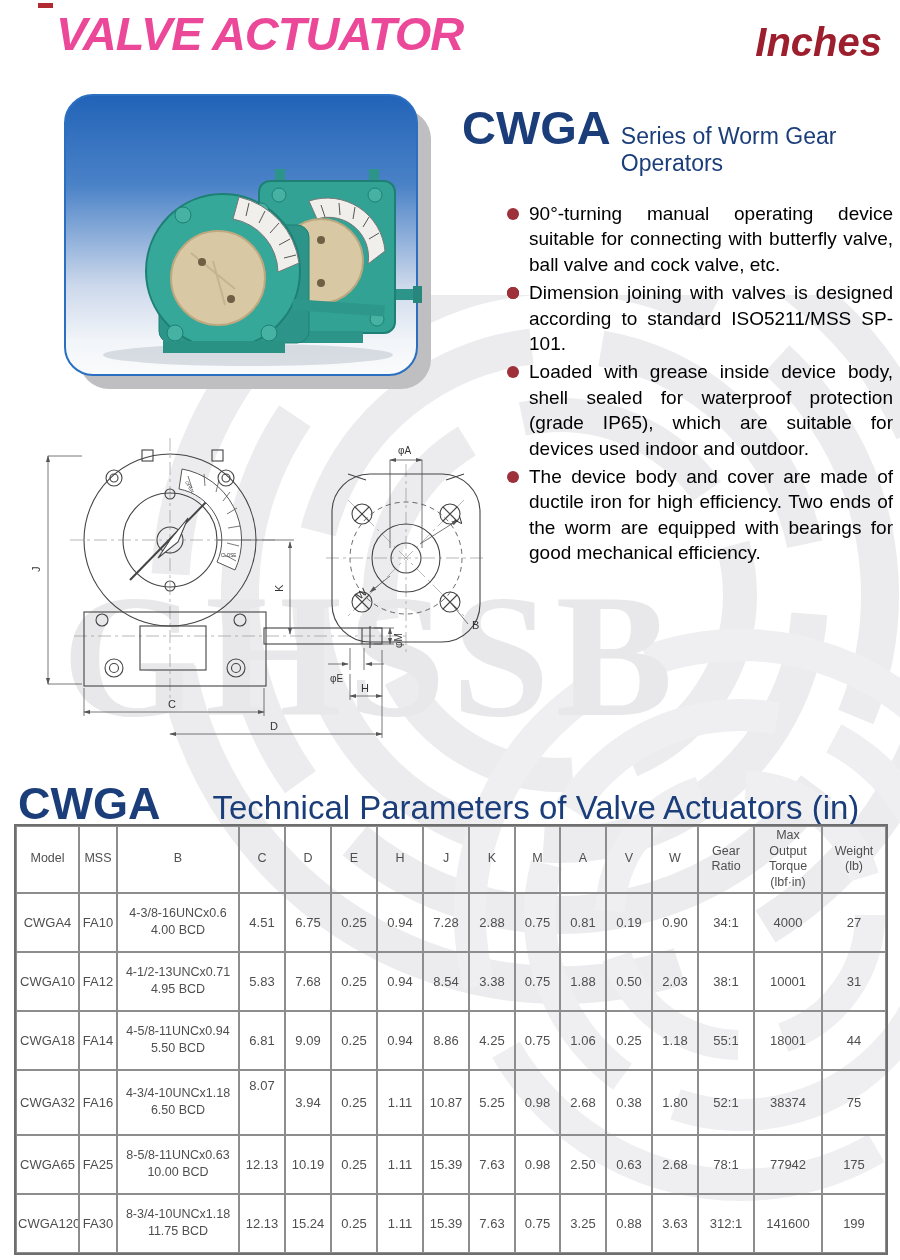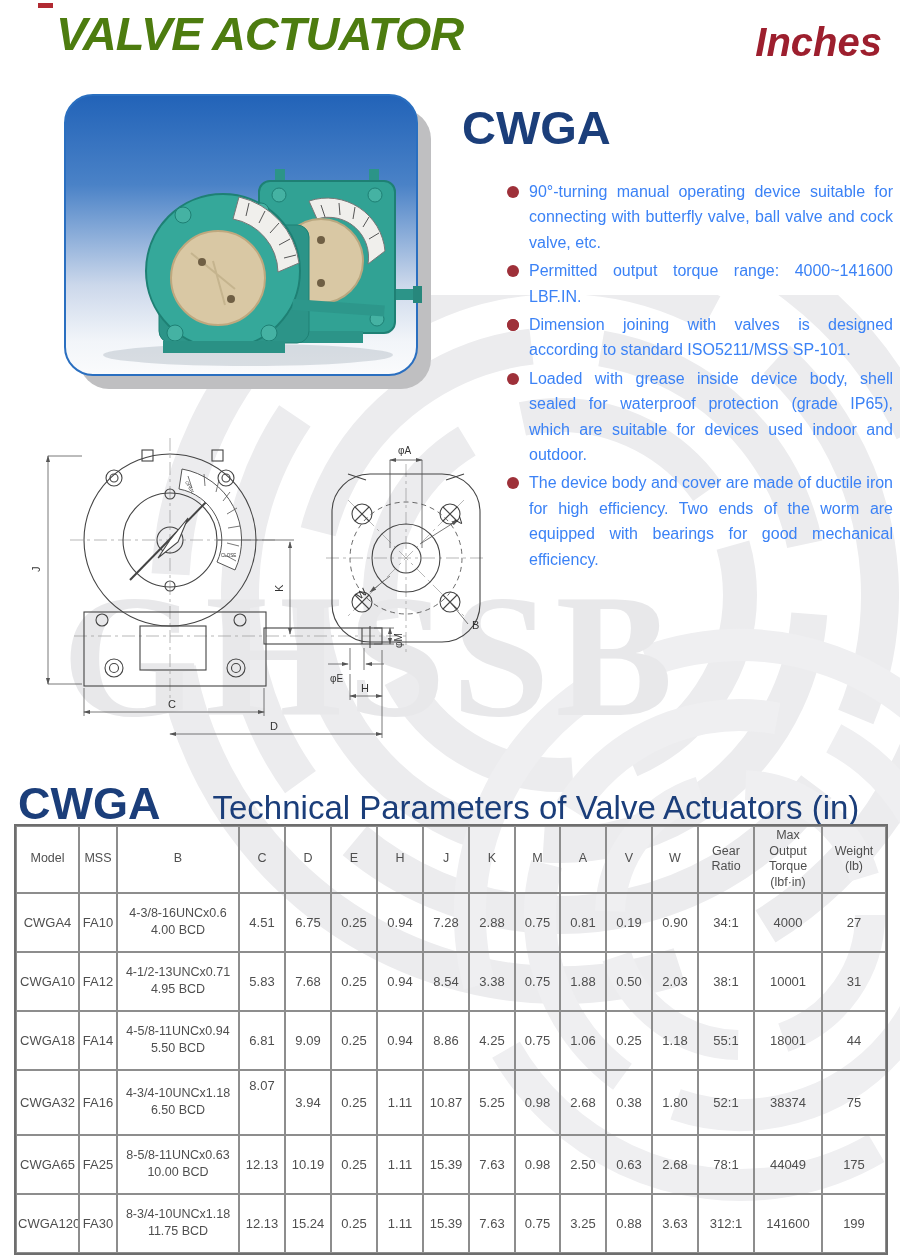--- a/index.html
+++ b/index.html
@@ -6,37 +6,37 @@
   body{
     width:900px;height:1260px;position:relative;background:#ffffff;
     font-family:"Liberation Sans",sans-serif;overflow:hidden;
   }
   
   .watermark{position:absolute;left:0;top:295px;z-index:0;}
   
   .corner-mark{position:absolute;left:38px;top:3px;width:15px;height:5px;background:#b12a32;z-index:2;}
   .page-title{
     position:absolute;left:56px;top:6px;z-index:2;
-    font-size:47px;font-style:italic;font-weight:bold;color:#4d7c0f;letter-spacing:-1px;text-align:center;
+    font-size:47px;font-style:italic;font-weight:bold;color:#ec4899;letter-spacing:-1px;text-align:center;
   }
   .units-label{
     position:absolute;right:18px;top:20px;z-index:2;
     font-size:40px;font-style:italic;font-weight:bold;color:#9d1f2e;
   }
   
   .photo{position:absolute;left:63px;top:93px;z-index:1;}
   
   .right-col{position:absolute;left:462px;top:100px;width:432px;z-index:2;}
   .series-line{display:flex;align-items:baseline;gap:10px;}
   .series-name{font-size:47px;font-weight:bold;color:#1b3e7a;letter-spacing:0px;}
   .series-subtitle{font-size:23px;color:#1b3e7a;font-weight:500;}
   .features{list-style:none;margin:24px 0 0 0;padding:0;width:431px;}
   .features li{
     position:relative;box-sizing:border-box;padding-left:67px;margin-bottom:3px;
-    font-size:16px;line-height:25.4px;color:#3b82f6;text-align:justify;
+    font-size:19px;line-height:25.4px;color:#000000;text-align:justify;
   }
   .features .dot{
     position:absolute;left:45px;top:7px;width:12px;height:12px;border-radius:50%;
     background:#9e3039;
   }
   
   .drawing{position:absolute;left:18px;top:430px;z-index:1;}
   .drawing text{font-family:"Liberation Sans",sans-serif;fill:#333;}
   
   .bottom-head{position:absolute;left:18px;top:778px;z-index:2;display:flex;align-items:baseline;gap:20px;}
@@ -137,24 +137,25 @@
     <circle cx="139" cy="169" r="4" fill="#6f5f44"></circle>
     <circle cx="168" cy="206" r="4" fill="#6f5f44"></circle>
     <rect x="100" y="248" width="122" height="12" fill="#2a9185"></rect>
     <rect x="230" y="206" width="92" height="11" fill="#2d978b" transform="rotate(4 230 206)"></rect>
   </g>
 </svg>
 
 <div class="right-col">
   <div class="series-line">
     <span class="series-name">CWGA</span>
+    <span class="series-subtitle">Series of Worm Gear Operators</span>
   </div>
   <ul class="features">
       <li><span class="dot"></span><span>90°-turning manual operating device suitable for connecting with butterfly valve, ball valve and cock valve, etc.</span></li>
-      <li><span class="dot"></span><span>Permitted output torque range: 4000~141600 LBF.IN.</span></li>
+      <li><span class="dot"></span></li>
       <li><span class="dot"></span></li>
       <li><span class="dot"></span><span>Dimension joining with valves is designed according to standard ISO5211/MSS SP-101.</span></li>
       <li><span class="dot"></span><span>Loaded with grease inside device body, shell sealed for waterproof protection (grade IP65), which are suitable for devices used indoor and outdoor.</span></li>
       <li><span class="dot"></span><span>The device body and cover are made of ductile iron for high efficiency. Two ends of the worm are equipped with bearings for good mechanical efficiency.</span></li>
     </ul>
 </div>
 
 <svg class="drawing" width="472" height="320" viewBox="0 0 472 320">
   <defs>
     <marker id="arr" markerWidth="9" markerHeight="7" refX="8" refY="3.5" orient="auto">
@@ -419,21 +420,21 @@
         <td>10.19</td>
         <td>0.25</td>
         <td>1.11</td>
         <td>15.39</td>
         <td>7.63</td>
         <td>0.98</td>
         <td>2.50</td>
         <td>0.63</td>
         <td>2.68</td>
         <td>78:1</td>
-        <td>44049</td>
+        <td>77942</td>
         <td>175</td>
       </tr>
       <tr>
         <td>CWGA120</td>
         <td>FA30</td>
         <td class="b-cell">
           <div>8-3/4-10UNCx1.18</div>
           <div>11.75 BCD</div>
         </td>
         <td>12.13</td>

